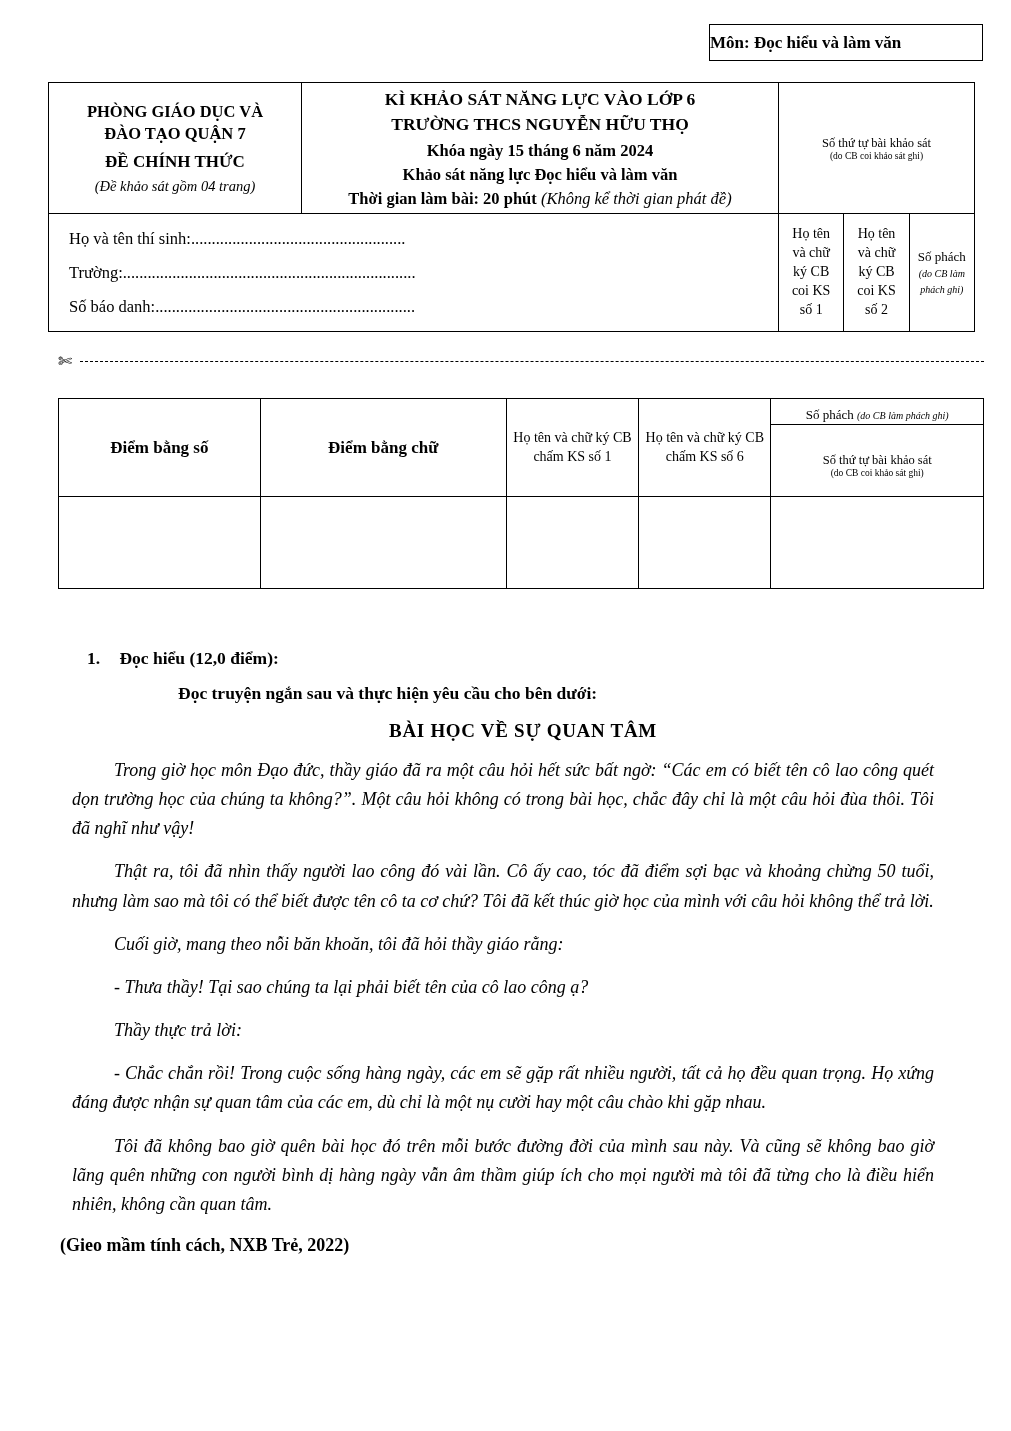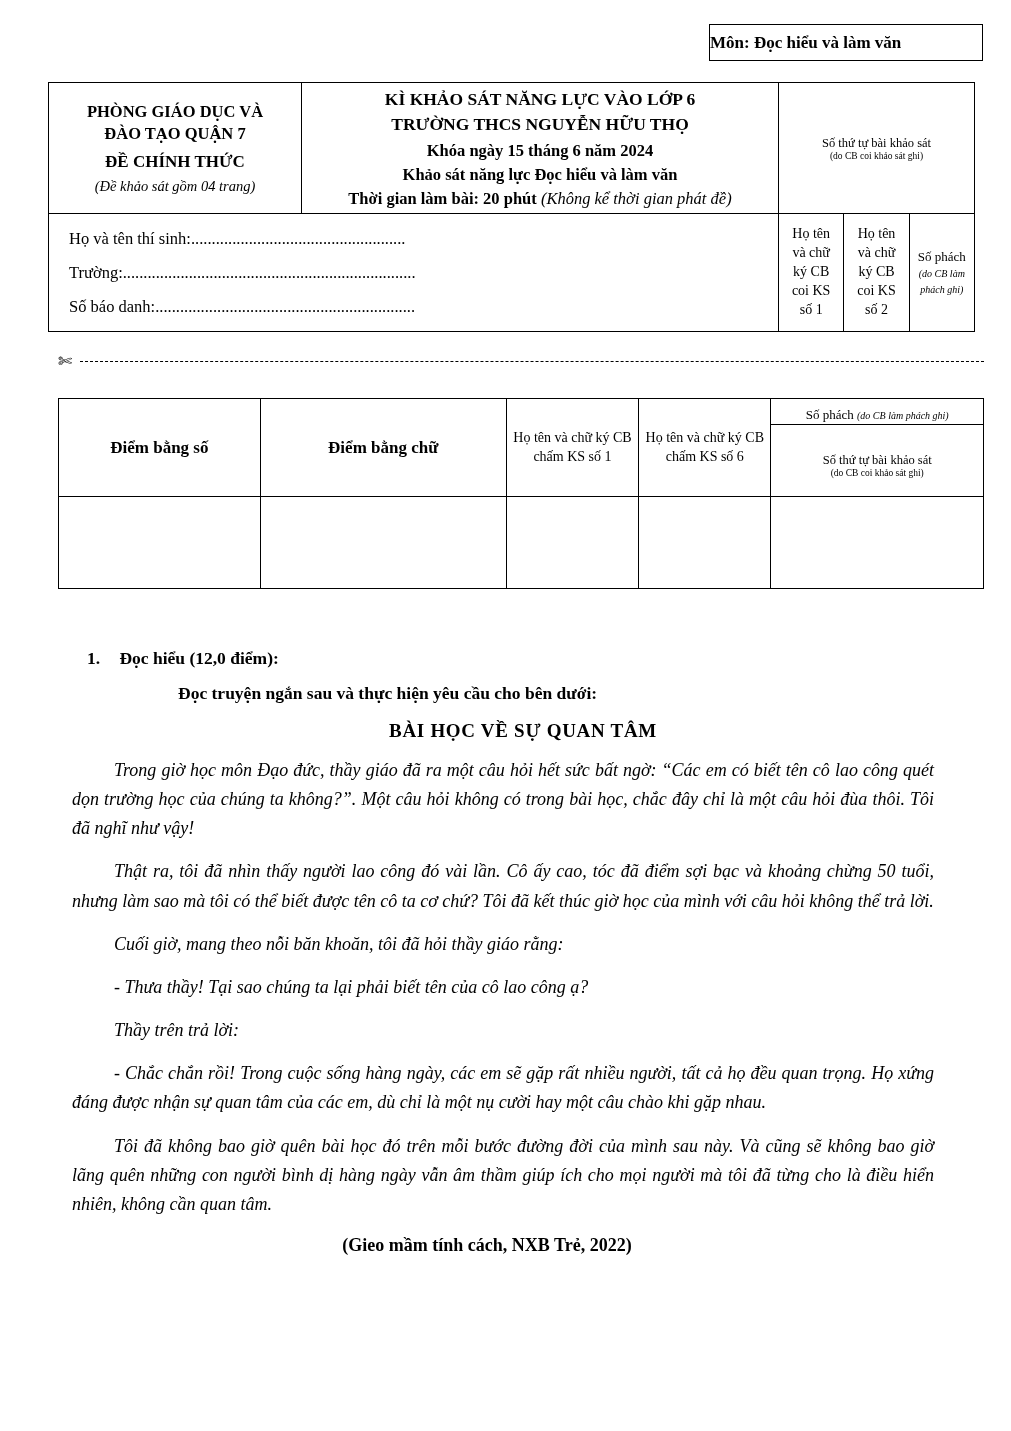--- a/index.html
+++ b/index.html
@@ -147,21 +147,21 @@
     font-size: 18px;
     line-height: 1.62;
     text-align: justify;
     padding-top: 14px;
     margin: 0 52px 0 52px;
   }
   .para.indent { text-indent: 42px; margin-left: 12px; }
   .source {
     font-weight: bold;
     font-size: 18px;
-    text-align: center;
+    text-align: left;
     padding-top: 16px;
     padding-right: 72px;
   }
 </style>
 </head>
 <body>
 
 <div class="page">
 
   <div class="subject-box">
@@ -256,20 +256,20 @@
       <span class="num">1.</span>
       <span>Đọc hiểu (12,0 điểm):</span>
     </div>
     <div class="instr">Đọc truyện ngắn sau và thực hiện yêu cầu cho bên dưới:</div>
     <div class="story-title">BÀI HỌC VỀ SỰ QUAN TÂM</div>
 
     <p class="para indent">Trong giờ học môn Đạo đức, thầy giáo đã ra một câu hỏi hết sức bất ngờ: “Các em có biết tên cô lao công quét dọn trường học của chúng ta không?”. Một câu hỏi không có trong bài học, chắc đây chỉ là một câu hỏi đùa thôi. Tôi đã nghĩ như vậy!</p>
     <p class="para indent">Thật ra, tôi đã nhìn thấy người lao công đó vài lần. Cô ấy cao, tóc đã điểm sợi bạc và khoảng chừng 50 tuổi, nhưng làm sao mà tôi có thể biết được tên cô ta cơ chứ? Tôi đã kết thúc giờ học của mình với câu hỏi không thể trả lời.</p>
     <p class="para indent">Cuối giờ, mang theo nỗi băn khoăn, tôi đã hỏi thầy giáo rằng:</p>
     <p class="para indent">- Thưa thầy! Tại sao chúng ta lại phải biết tên của cô lao công ạ?</p>
-    <p class="para indent">Thầy trên trả lời:</p>
+    <p class="para indent">Thầy thực trả lời:</p>
     <p class="para indent">- Chắc chắn rồi! Trong cuộc sống hàng ngày, các em sẽ gặp rất nhiều người, tất cả họ đều quan trọng. Họ xứng đáng được nhận sự quan tâm của các em, dù chỉ là một nụ cười hay một câu chào khi gặp nhau.</p>
     <p class="para indent">Tôi đã không bao giờ quên bài học đó trên mỗi bước đường đời của mình sau này. Và cũng sẽ không bao giờ lãng quên những con người bình dị hàng ngày vẫn âm thầm giúp ích cho mọi người mà tôi đã từng cho là điều hiển nhiên, không cần quan tâm.</p>
 
     <div class="source">(Gieo mầm tính cách, NXB Trẻ, 2022)</div>
   </div>
 
 </div>
 
 </body></html>

